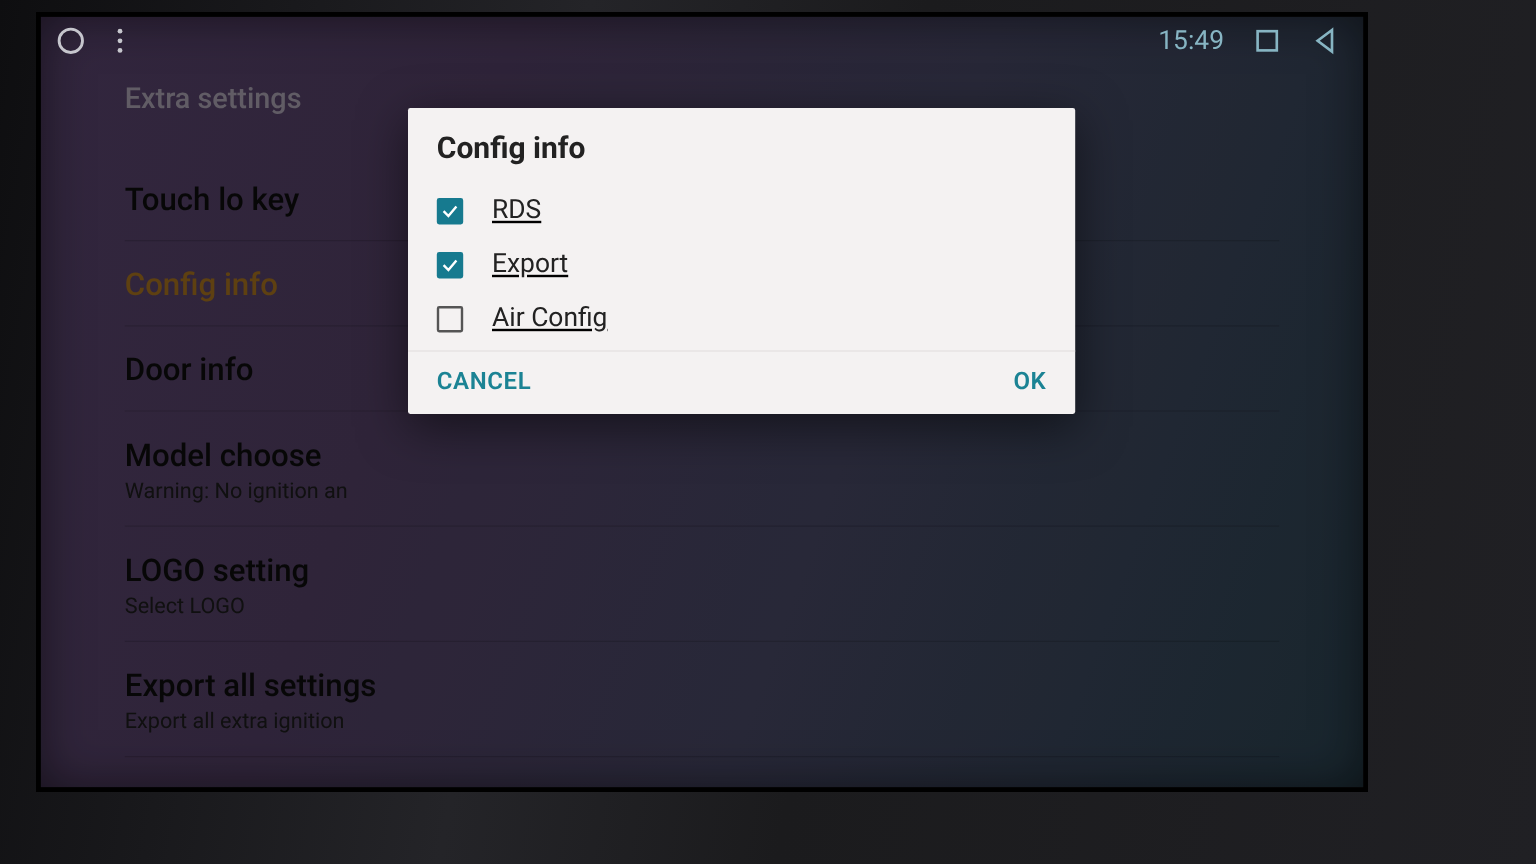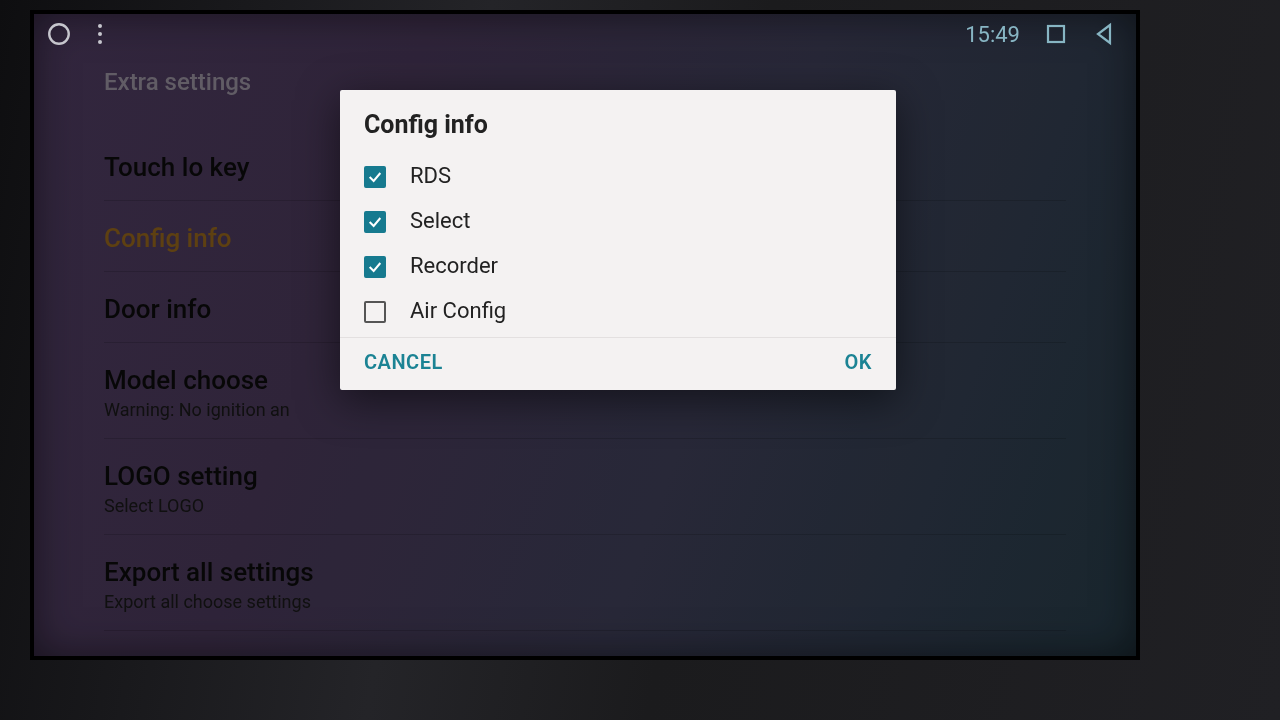--- a/index.html
+++ b/index.html
@@ -78,24 +78,25 @@
     font-size: 25px;
     font-weight: 700;
     color: #222;
     padding: 20px 24px 14px;
   }
   .dialog-body {
     padding: 0 18px 4px;
   }
   .opt {
     display:flex;
-    align-items:flex-end;
+    align-items:center;
     gap: 24px;
     padding: 10px 6px;
     cursor:pointer;
+    text-decoration:underline;
   }
   .opt .lbl {
     font-size: 22px;
     color: #222;
   }
   .cb {
     width: 22px; height: 22px;
     border: 2px solid #555;
     border-radius: 2px;
     display:flex; align-items:center; justify-content:center;
@@ -165,21 +166,21 @@
         <div class="bg-item">
           <div class="p">Model choose</div>
           <div class="s">Warning: No ignition an</div>
         </div>
         <div class="bg-item">
           <div class="p">LOGO setting</div>
           <div class="s">Select LOGO</div>
         </div>
         <div class="bg-item">
           <div class="p">Export all settings</div>
-          <div class="s">Export all choose settings</div>
+          <div class="s">Export all extra ignition</div>
         </div>
       </div>
   </div>
 
   <div class="scrim"></div>
 
   <div class="dialog">
     <div class="dialog-title">Config info</div>
     <div class="dialog-body" id="dlg-body">
         <div class="opt">
@@ -189,29 +190,21 @@
             </svg>
           </span>
           <span class="lbl">RDS</span>
         </div>
         <div class="opt">
           <span class="cb checked">
             <svg viewBox="0 0 24 24">
               <path d="M4 12 L10 18 L20 6"></path>
             </svg>
           </span>
-          <span class="lbl">Select</span>
-        </div>
-        <div class="opt">
-          <span class="cb checked">
-            <svg viewBox="0 0 24 24">
-              <path d="M4 12 L10 18 L20 6"></path>
-            </svg>
-          </span>
-          <span class="lbl">Recorder</span>
+          <span class="lbl">Export</span>
         </div>
         <div class="opt">
           <span class="cb"></span>
           <span class="lbl">Air Config</span>
         </div>
       </div>
     <div class="dialog-actions">
       <button>CANCEL</button>
       <button>OK</button>
     </div>

